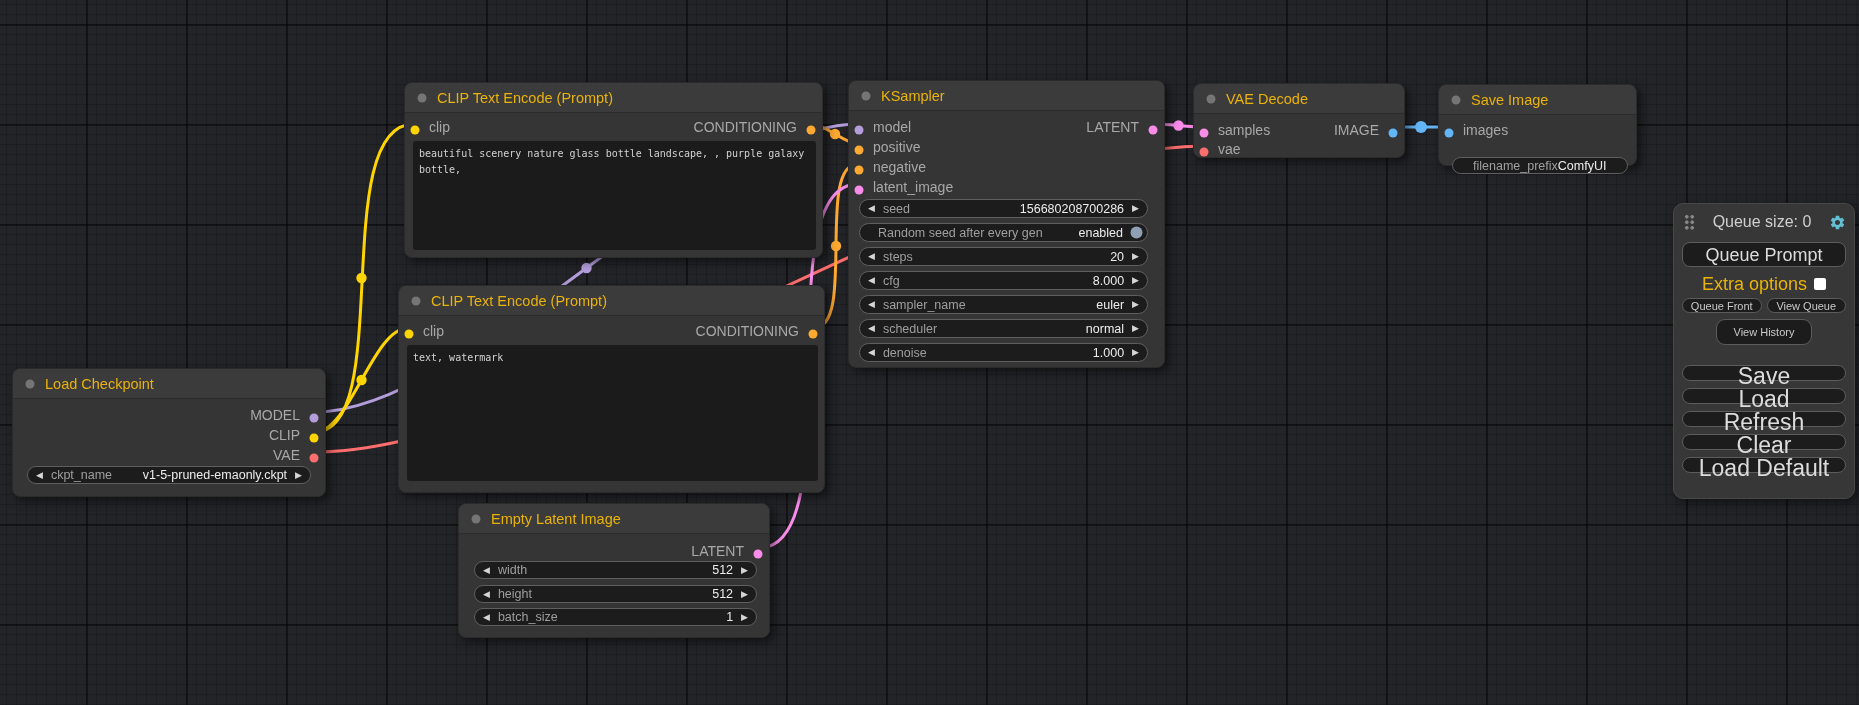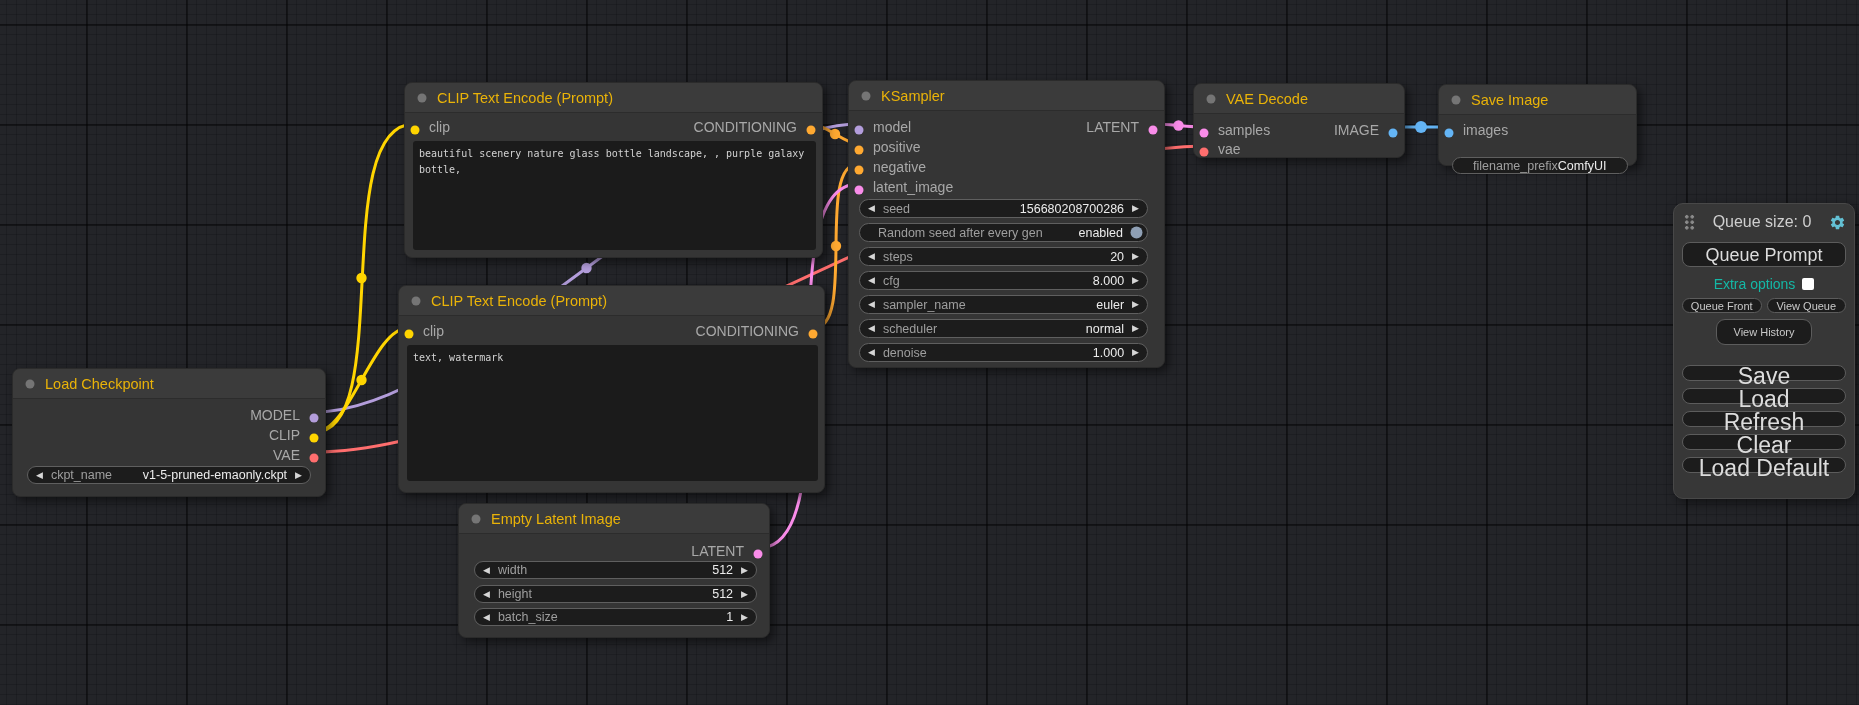--- a/index.html
+++ b/index.html
@@ -79,21 +79,21 @@
   .qsize { flex:1; text-align:center; color:#cfcfcf; font-size:16px; }
   .btn {
     display:block; width:100%;
     background:#1c1c1c; border:1px solid #5c5c5c; border-radius:8px;
     color:#dcdcdc; text-align:center; cursor:pointer;
     font-family:"Liberation Sans", sans-serif;
   }
   .btn-lg { height:25px; font-size:18px; margin-top:10px; line-height:22px; }
   .btn-xl { height:16px; font-size:23px; margin-top:7px; line-height:21px; }
   .extra-row { display:flex; align-items:center; justify-content:center; gap:7px; margin-top:9px; height:16px; }
-  .extra-label { color:#14b8a6; font-size:14px; }
+  .extra-label { color:#eab308; font-size:18px; }
   .chk { width:12px; height:12px; background:#ffffff; border-radius:2px; cursor:pointer; }
   .small-row { display:flex; gap:5px; margin-top:6px; }
   .btn-sm { height:15px; font-size:11px; line-height:12px; border-radius:9px; flex:1; color:#c9c9c9; }
   .btn-vh { display:block; width:96px; margin:6px auto 0; height:26px; font-size:11px; line-height:12px; border-radius:9px; color:#c9c9c9; }
   .spacer { height:13px; }
 </style>
 </head>
 <body>
 
 <svg class="wires" width="1859" height="705">

